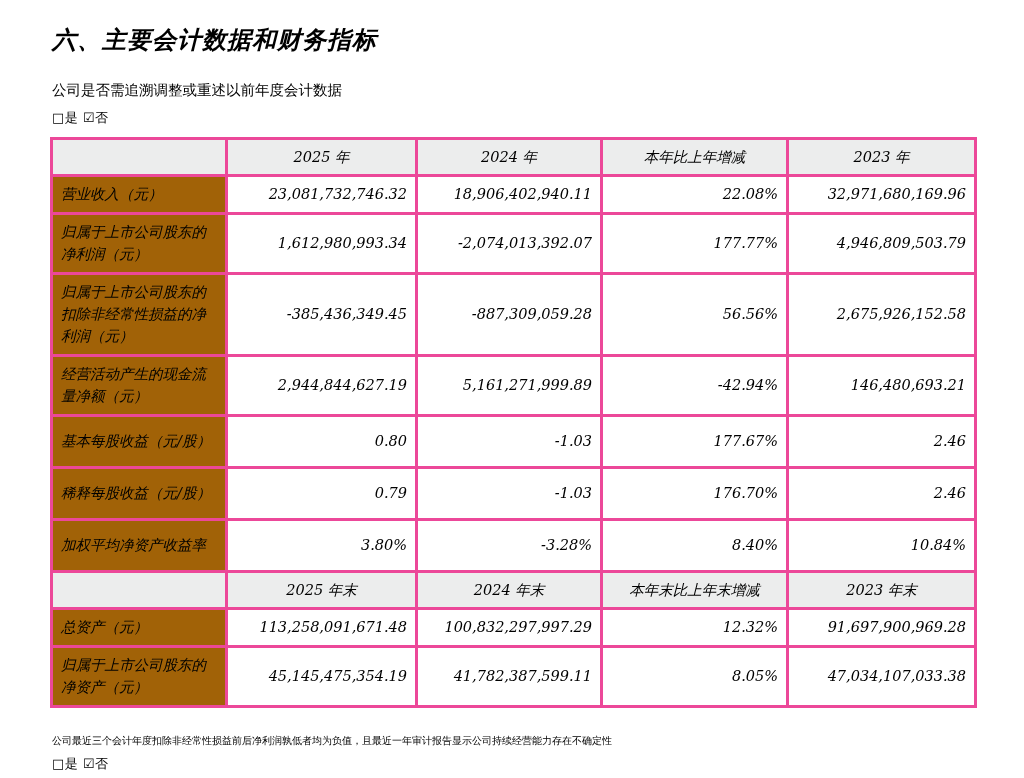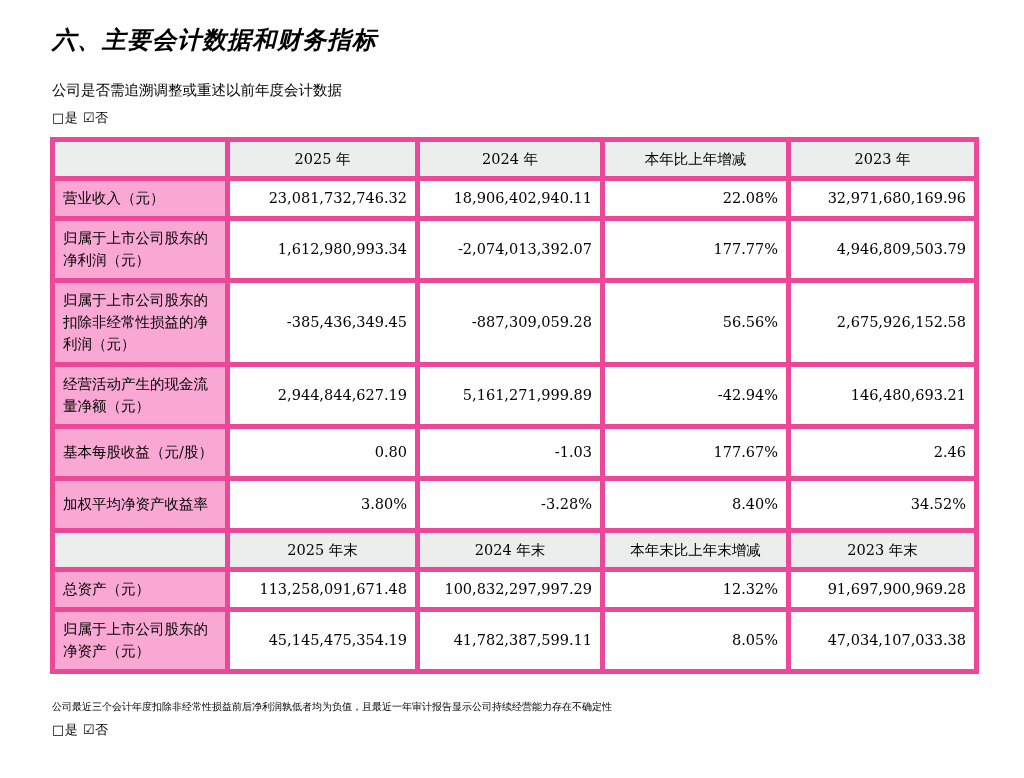--- a/index.html
+++ b/index.html
@@ -36,32 +36,33 @@
     margin: 0 0 10px 2px;
     letter-spacing: 0.5px;
   }
   table.fin {
     border-collapse: collapse;
     width: 924px;
     table-layout: fixed;
     font-size: 14px;
   }
   table.fin td {
-    border: 5px solid #ec4899;
+    border: 3px solid #ec4899;
     padding: 6px 8px;
     vertical-align: middle;
     line-height: 1.55;
+    font-style: italic;
   }
   .hdr {
     background: #eceded;
     text-align: center;
     font-size: 14.5px;
   }
   .rowlabel {
-    background: #f9a8d4;
+    background: #a16207;
     text-align: left;
     font-size: 14.5px;
   }
   .num {
     text-align: right;
     font-size: 14.5px;
     padding-right: 10px;
   }
   col.c1 { width: 175px; }
   col.c2 { width: 190px; }
@@ -136,27 +137,34 @@
       </tr>
 
       <tr class="tall">
         <td class="rowlabel">基本每股收益（元/股）</td>
         <td class="num">0.80</td>
         <td class="num">-1.03</td>
         <td class="num">177.67%</td>
         <td class="num">2.46</td>
       </tr>
 
+      <tr class="tall">
+        <td class="rowlabel">稀释每股收益（元/股）</td>
+        <td class="num">0.79</td>
+        <td class="num">-1.03</td>
+        <td class="num">176.70%</td>
+        <td class="num">2.46</td>
+      </tr>
 
       <tr class="tall">
         <td class="rowlabel">加权平均净资产收益率</td>
         <td class="num">3.80%</td>
         <td class="num">-3.28%</td>
         <td class="num">8.40%</td>
-        <td class="num">34.52%</td>
+        <td class="num">10.84%</td>
       </tr>
 
       <tr>
         <td class="hdr"></td>
         <td class="hdr">2025 年末</td>
         <td class="hdr">2024 年末</td>
         <td class="hdr">本年末比上年末增减</td>
         <td class="hdr">2023 年末</td>
       </tr>
 

